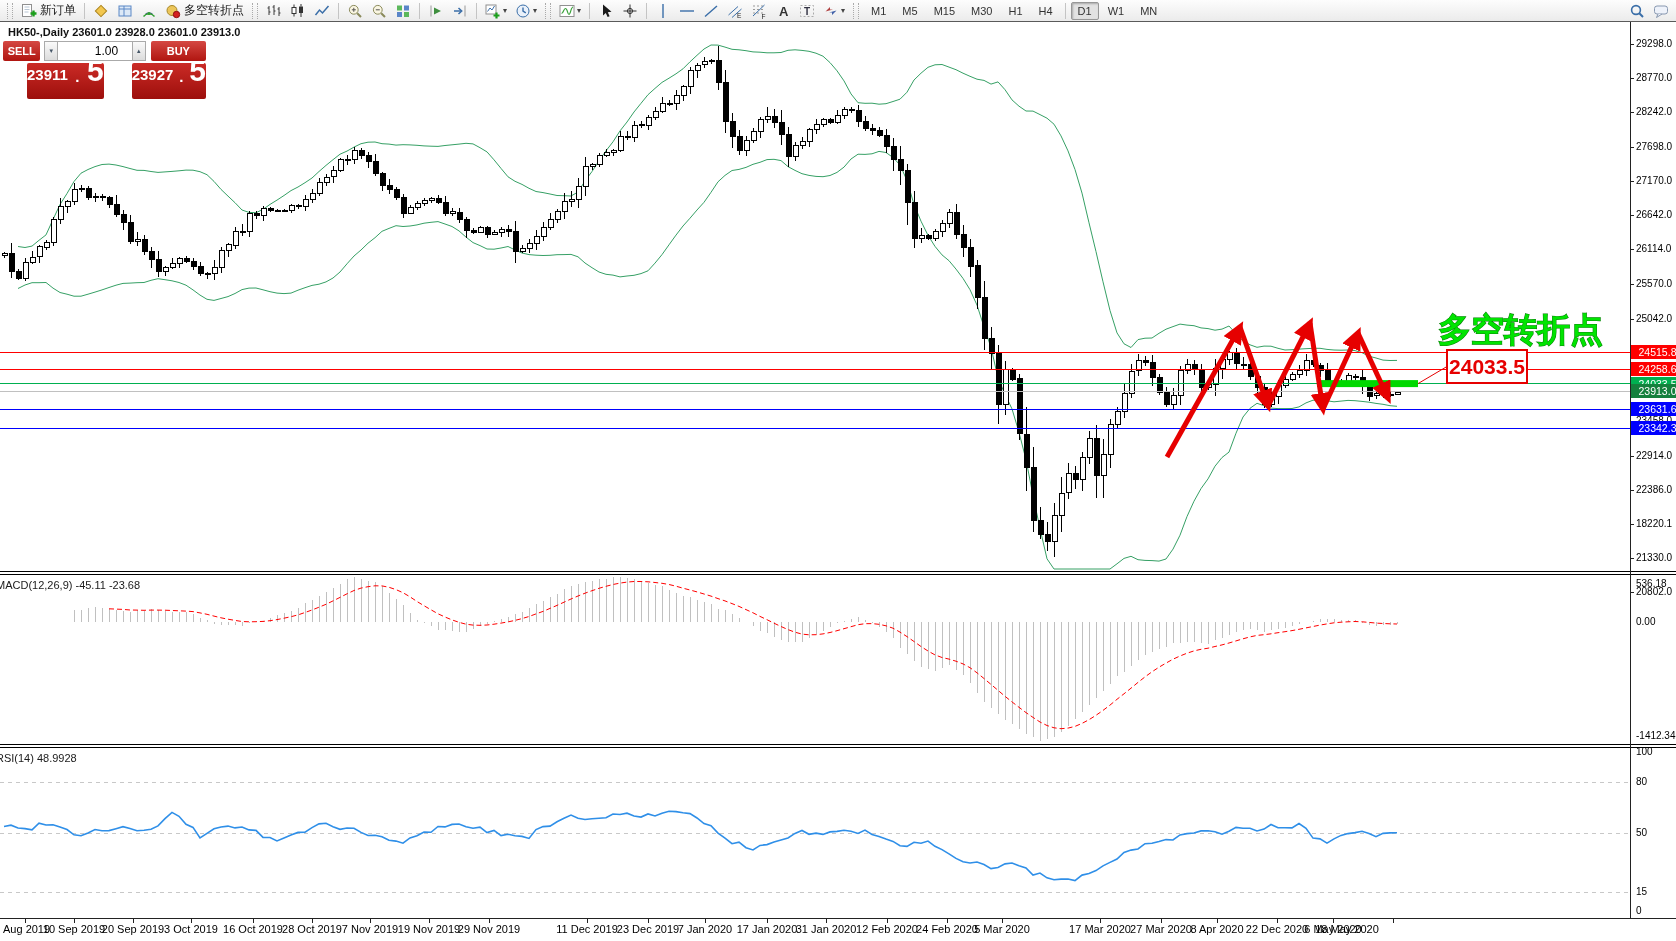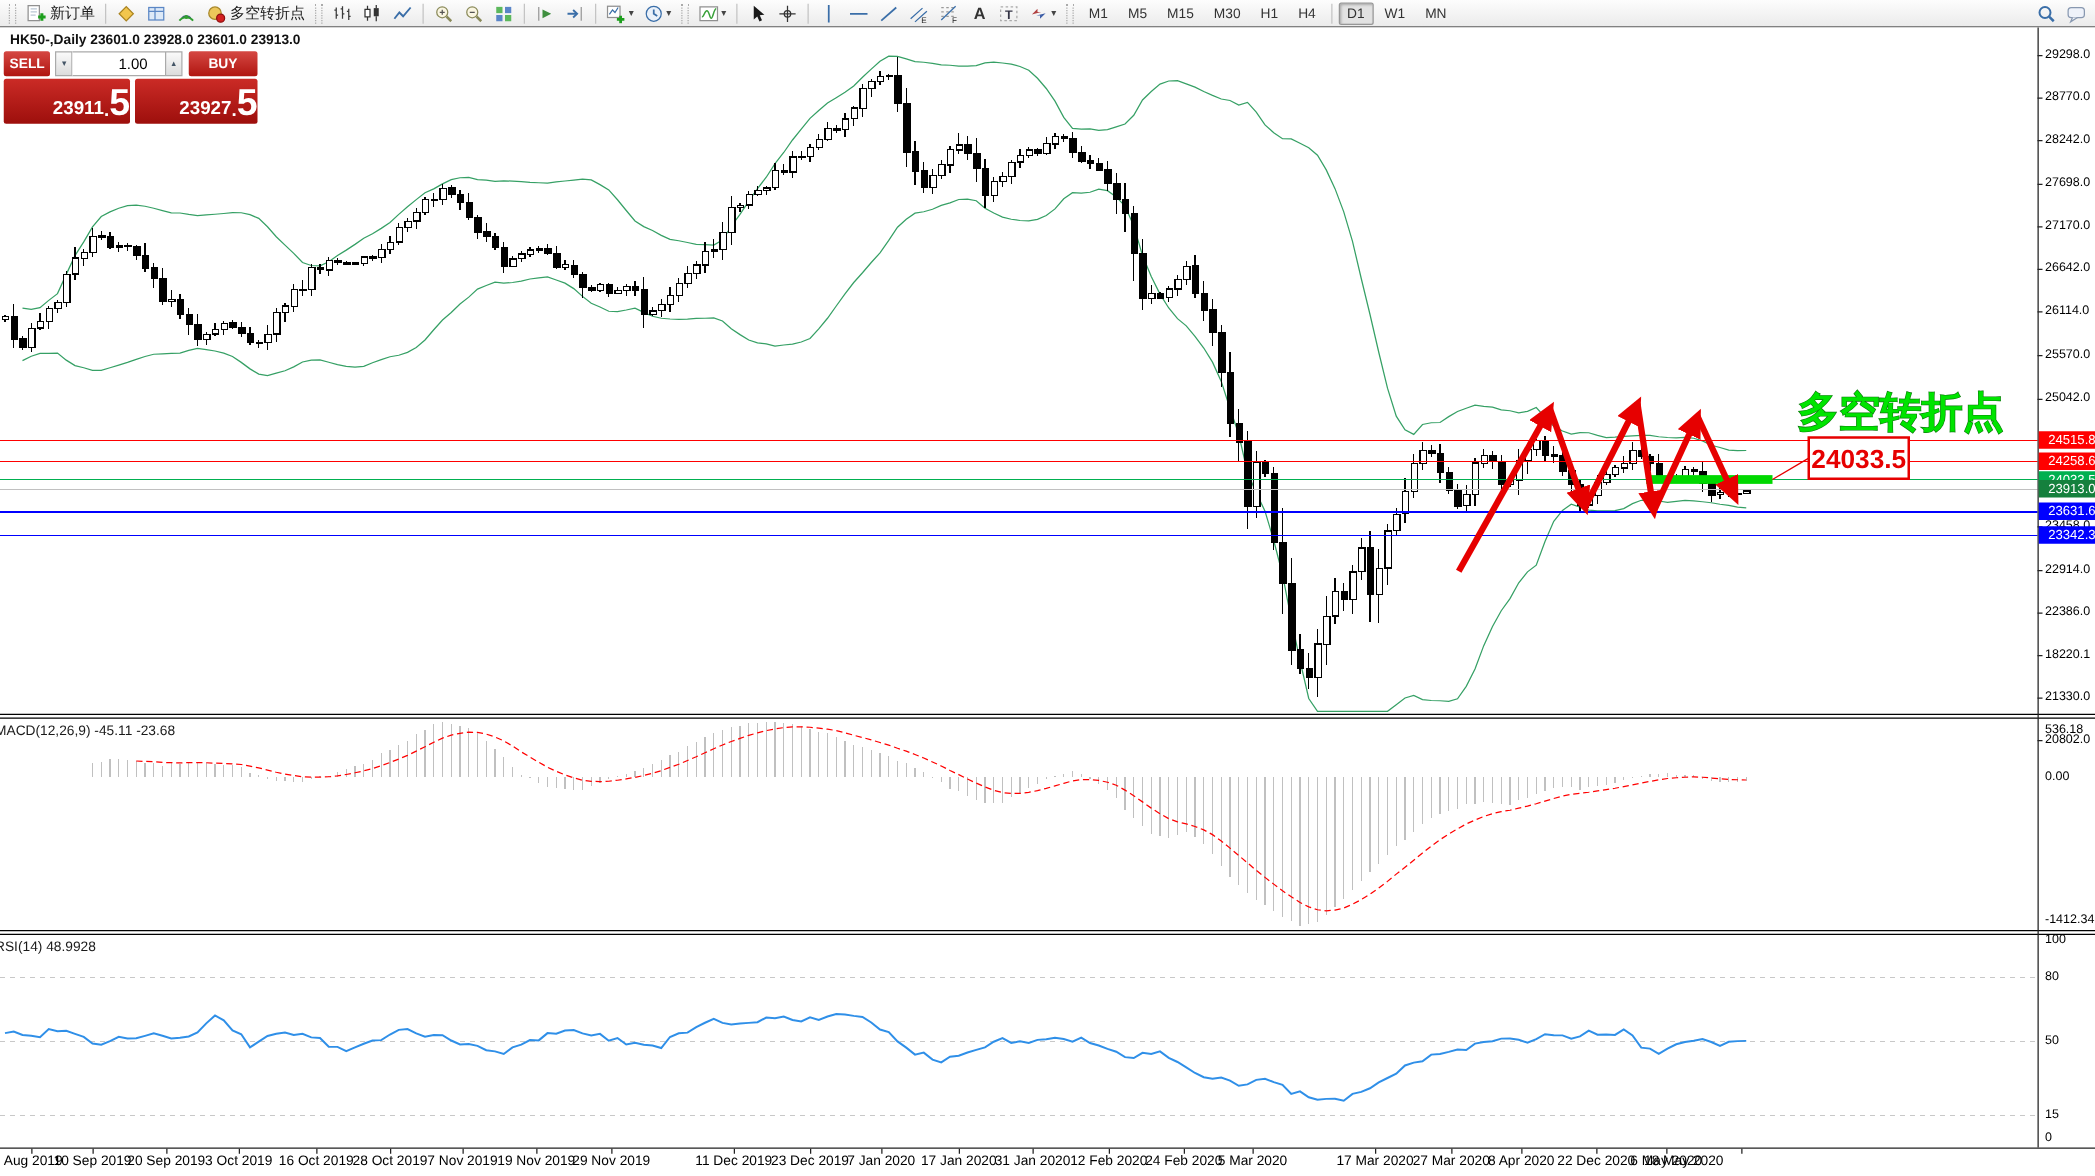--- a/index.html
+++ b/index.html
@@ -25,21 +25,21 @@
   .oc-btn{background:linear-gradient(#d54843,#b01510);color:#fff;font-size:11px;font-weight:700;
           display:flex;align-items:center;justify-content:center;border-radius:2px;}
   .oc-sell{width:42px;margin-right:4px;}
   .oc-buy{width:62px;margin-left:5px;}
   .oc-spin{width:15px;background:linear-gradient(#fafafa,#dcdcdc);border:1px solid #aaa;box-sizing:border-box;
            display:flex;align-items:center;justify-content:center;font-size:7px;color:#456;}
   .oc-vol{width:74px;border:1px solid #aaa;border-left:none;border-right:none;font-size:12px;text-align:right;
           padding:0 14px 0 0;box-sizing:border-box;font-family:"Liberation Sans",sans-serif;}
   .oc-row2{display:flex;margin-top:2px;height:36px;}
   .oc-price{background:linear-gradient(#cb2b26,#9d0f0c);color:#fff;border-radius:2px;display:flex;align-items:flex-end;
-            justify-content:flex-end;padding-bottom:2px;}
+            justify-content:space-between;padding-bottom:14px;margin-left:24px;}
   .oc-price.sell{width:101px;margin-right:4px;}
   .oc-price.buy{width:98px;}
   .pmain{font-size:15px;font-weight:700;line-height:20px;}
   .pdot{font-size:15px;font-weight:700;}
   .pbig{font-size:30px;font-weight:700;line-height:28px;}
   
   svg.panel{position:absolute;left:0;}
   .hsep{position:absolute;left:0;width:1676px;height:4px;border-top:1px solid #000;border-bottom:1px solid #000;box-sizing:border-box;background:#fff;}
   .v-axis{position:absolute;left:1630px;top:0;width:1px;height:896px;background:#222;}
   .date-line{position:absolute;left:0;top:896px;width:1676px;height:1px;background:#222;}

